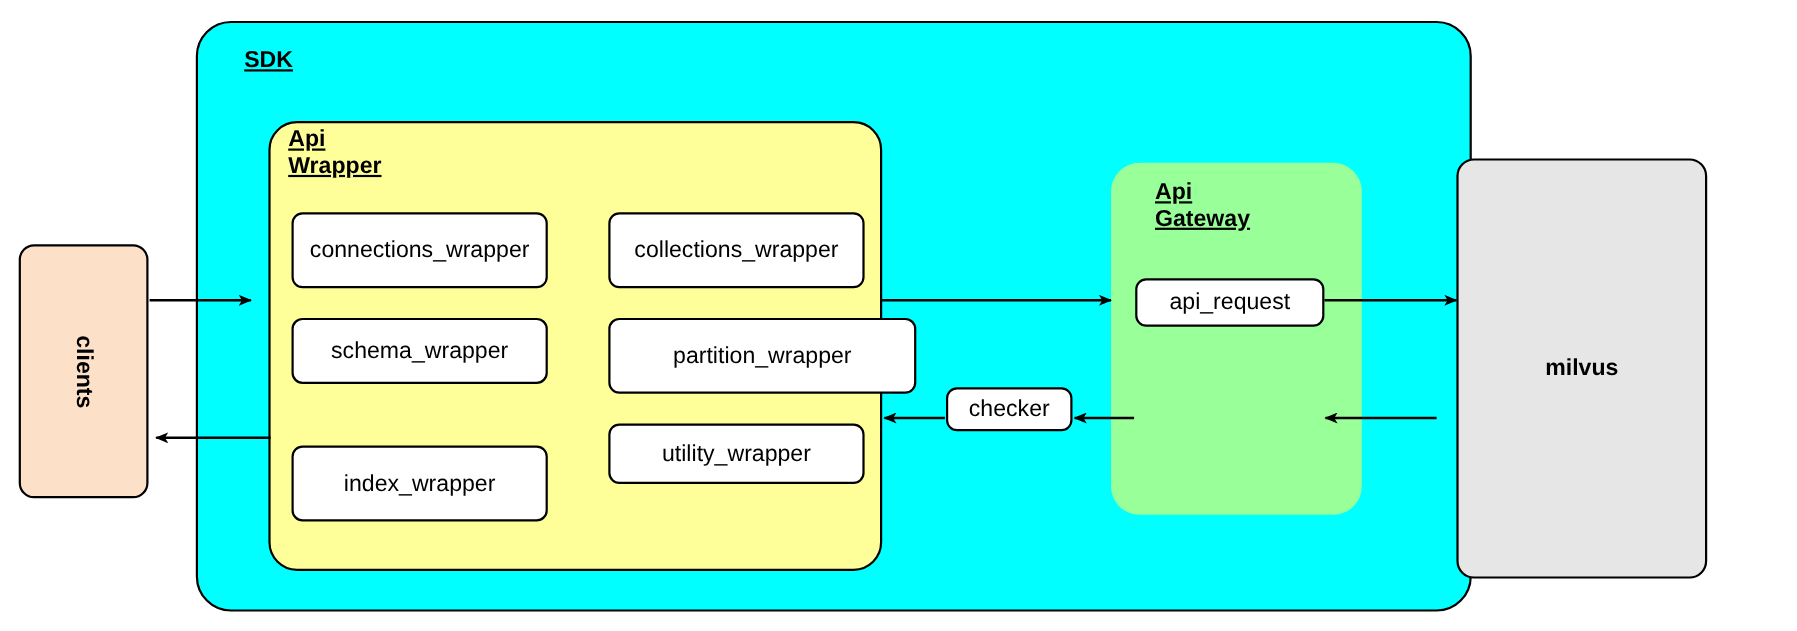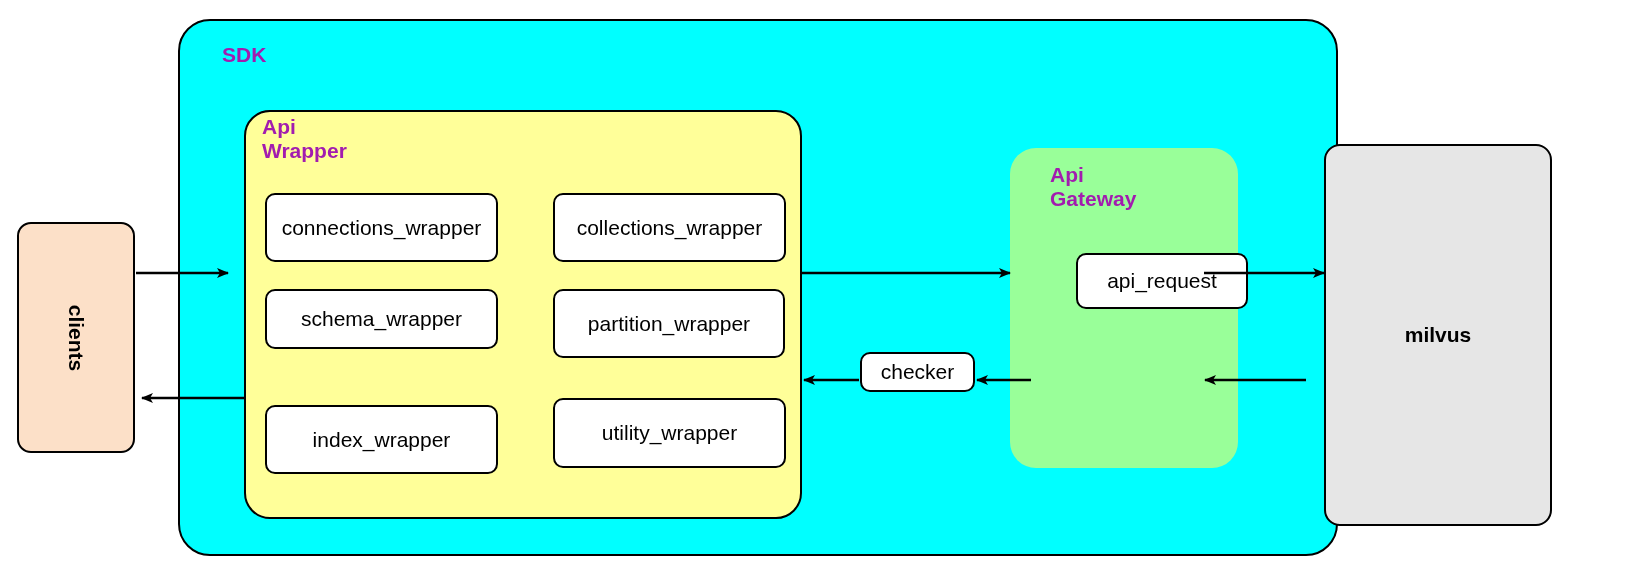--- a/index.html
+++ b/index.html
@@ -29,31 +29,31 @@
 
   
   .node{position:absolute;box-sizing:border-box;background:#ffffff;
         border:2px solid #000000;border-radius:10px;
         display:flex;align-items:center;justify-content:center;
         font-size:21px;color:#000000;white-space:nowrap;}
 
   .w1{left:265px;top:193px;width:233px;height:69px;}
   .w2{left:553px;top:193px;width:233px;height:69px;}
   .w3{left:265px;top:289px;width:233px;height:60px;}
-  .w4{left:553px;top:289px;width:232px;height:69px;}
+  .w4{left:553px;top:289px;width:280px;height:69px;}
   .w5{left:265px;top:385px;width:233px;height:69px;margin-top:20px;}
-  .w6{left:553px;top:385px;width:233px;height:70px;margin-top:13px;}
+  .w6{left:553px;top:385px;width:233px;height:55px;}
 
   .checker{left:860px;top:352px;width:115px;height:40px;}
-  .apireq{left:1032px;top:253px;width:172px;height:56px;margin-left:44px;}
+  .apireq{left:1032px;top:253px;width:172px;height:44px;}
   .apires{left:1032px;top:352px;width:172px;height:56px;}
 
   
-  .clabel{position:absolute;font-weight:bold;color:#a21caf;
-          line-height:1.12;white-space:pre-line;}
+  .clabel{position:absolute;font-weight:bold;color:#000000;
+          line-height:1.12;white-space:pre-line;text-decoration:underline;}
   .lbl-sdk{left:222px;top:43px;font-size:21px;}
   .lbl-wrapper{left:262px;top:115px;font-size:21px;}
   .lbl-gateway{left:1050px;top:163px;font-size:21px;}
 
   .vlabel{font-size:21px;font-weight:bold;color:#000000;
           transform:rotate(90deg);white-space:nowrap;}
   .hlabel{font-size:21px;font-weight:bold;color:#000000;white-space:nowrap;}
 
   
   .arrows{position:absolute;left:0;top:0;width:1634px;height:574px;

